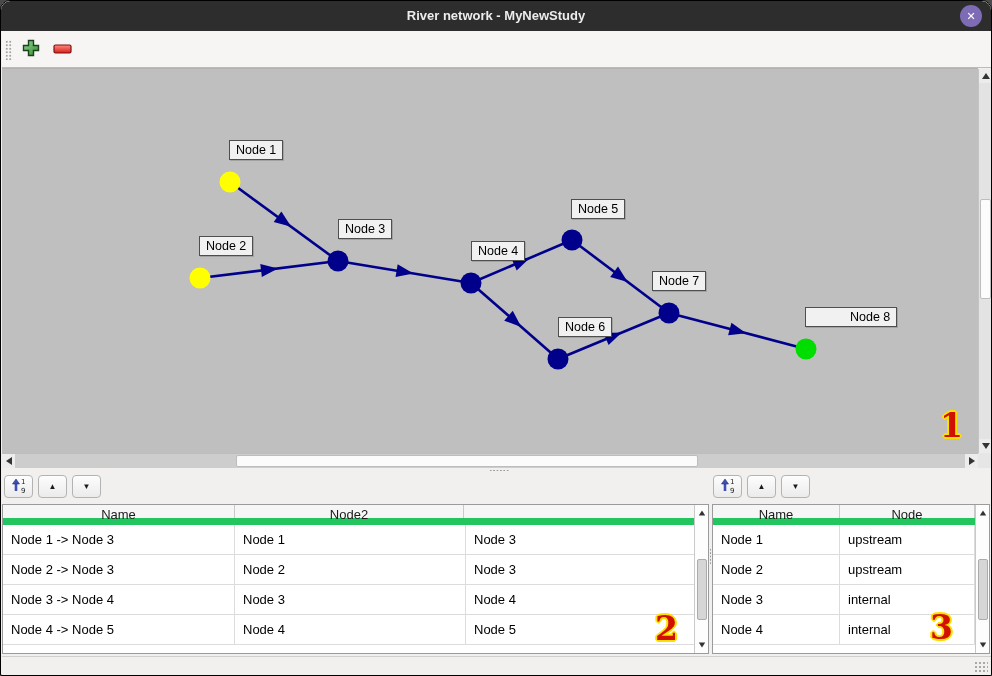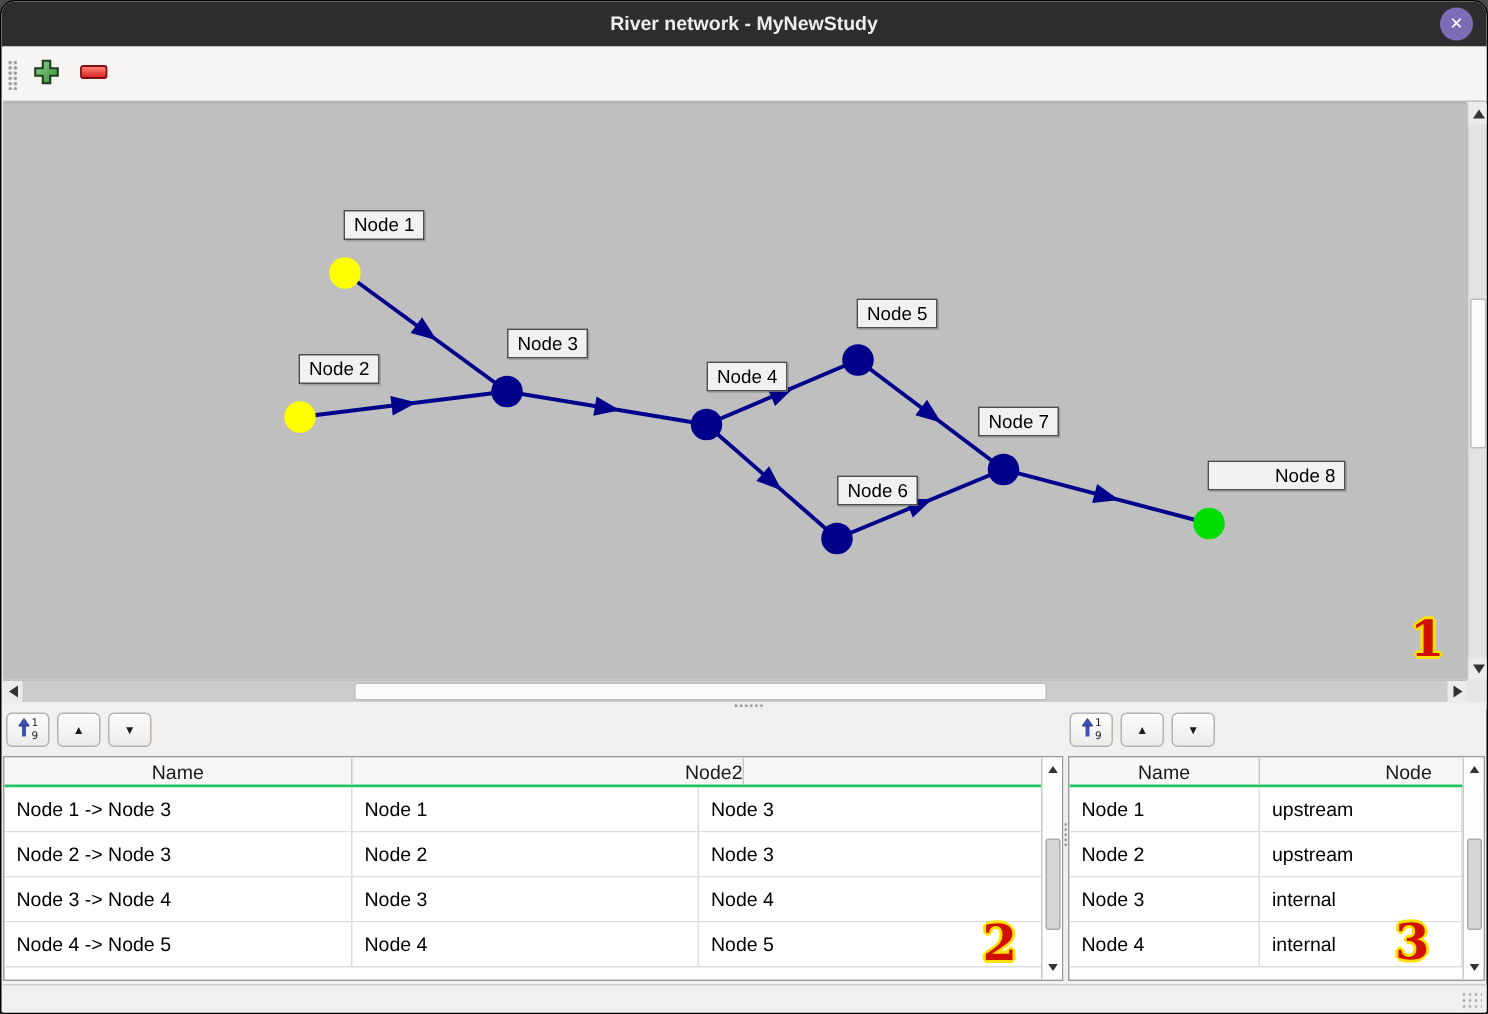--- a/index.html
+++ b/index.html
@@ -41,21 +41,21 @@
   .hsplit { position:absolute; left:1px; top:467px; width:990px; height:5px; background:#f1f0ef; }
   .hsplit .dots { position:absolute; left:487px; top:1px; width:20px; height:3px;
     background-image:radial-gradient(circle,#9a9a9a 0.9px,transparent 1.1px); background-size:3.4px 3.4px; }
   .vsplit { position:absolute; left:708px; top:472px; width:3px; height:183px; background:#f1f0ef; }
   .vsplit .dots { position:absolute; left:0; top:75px; width:3px; height:16px;
     background-image:radial-gradient(circle,#9a9a9a 0.9px,transparent 1.1px); background-size:3.4px 3.4px; }
   
   .tgroup-toolbar-btn { position:absolute; top:474px; width:29px; height:23px; background:linear-gradient(#fdfdfd,#ebebeb); border:1px solid #b3b3b3; border-radius:4px; display:flex; align-items:center; justify-content:center; font-size:8px; color:#1a1a1a; cursor:pointer; }
   .table { position:absolute; top:503px; height:150px; background:#fff; border:1px solid #9b9b9b; overflow:hidden; }
   .tr { display:flex; }
-  .thead { height:20px; background:#f6f6f6; border-bottom:2px solid #22c55e;gap:32px; }
+  .thead { height:20px; background:#f6f6f6; border-bottom:7px solid #22c55e; }
   .thead .td { font-size:13px; color:#1a1a1a; text-align:center; line-height:19px; padding:0; border-right:1px solid #c9c9c9; }
   .trow { height:30px; border-bottom:1px solid #dcdcdc; background:#fff; }
   .trow .td { font-size:13px; color:#000; line-height:29px; padding-left:8px; border-right:1px solid #dcdcdc; white-space:nowrap; overflow:hidden; }
   .td { flex:0 0 auto; }
   
   .tscroll { position:absolute; top:0; right:0; width:14px; height:100%; background:#fdfdfd; border-left:1px solid #c9c9c9; }
   .tscroll .sbtn { position:absolute; left:0; width:13px; height:14px; display:flex; align-items:center; justify-content:center; cursor:pointer; }
   .tscroll .tthumb { position:absolute; left:1.5px; width:10px; background:#d6d6d6; border:1px solid #ababab; border-radius:2px; cursor:grab; }
   
   .ann { position:absolute; font-family:"DejaVu Serif","Liberation Serif",serif; font-weight:bold; font-size:33px; line-height:1; color:#d01000;
@@ -200,21 +200,21 @@
   <div class="tgroup-toolbar-btn" style="left:746px;">
       <span>▲</span>
     </div>
   <div class="tgroup-toolbar-btn" style="left:780px;">
       <span>▼</span>
     </div>
 
   <div class="table" id="reachesTable" style="left:1px; width:707px;">
       <div class="tr thead">
         <div class="td" style="width: 232px;">Name</div>
-        <div class="td" style="width: 229px; text-align: right;">Node2</div>
+        <div class="td" style="width: 229px;">Node2</div>
       </div>
       <div class="tr trow">
         <div class="td" style="width: 232px;">Node 1 -&gt; Node 3</div>
         <div class="td" style="width: 231px;">Node 1</div>
         <div class="td" style="width: 229px;">Node 3</div>
       </div>
       <div class="tr trow">
         <div class="td" style="width: 232px;">Node 2 -&gt; Node 3</div>
         <div class="td" style="width: 231px;">Node 2</div>
         <div class="td" style="width: 229px;">Node 3</div>

